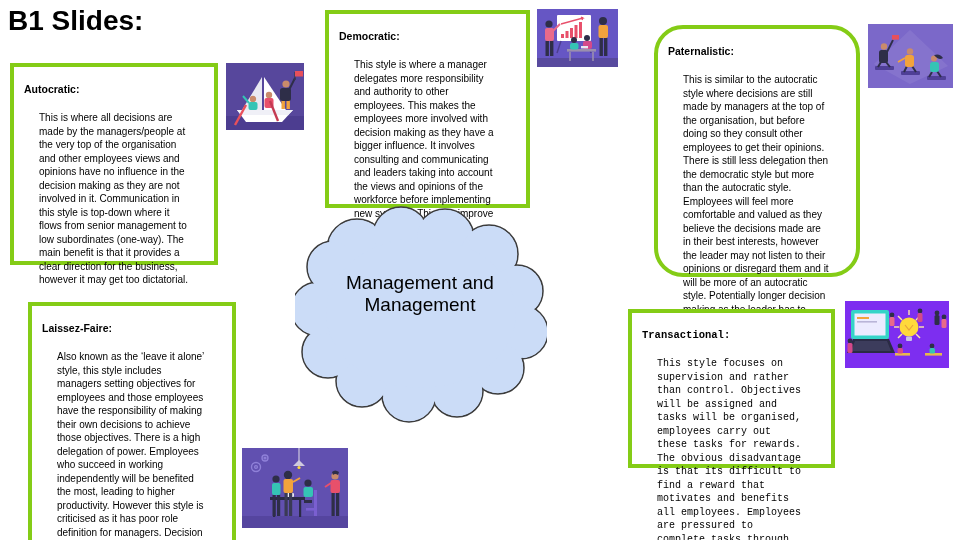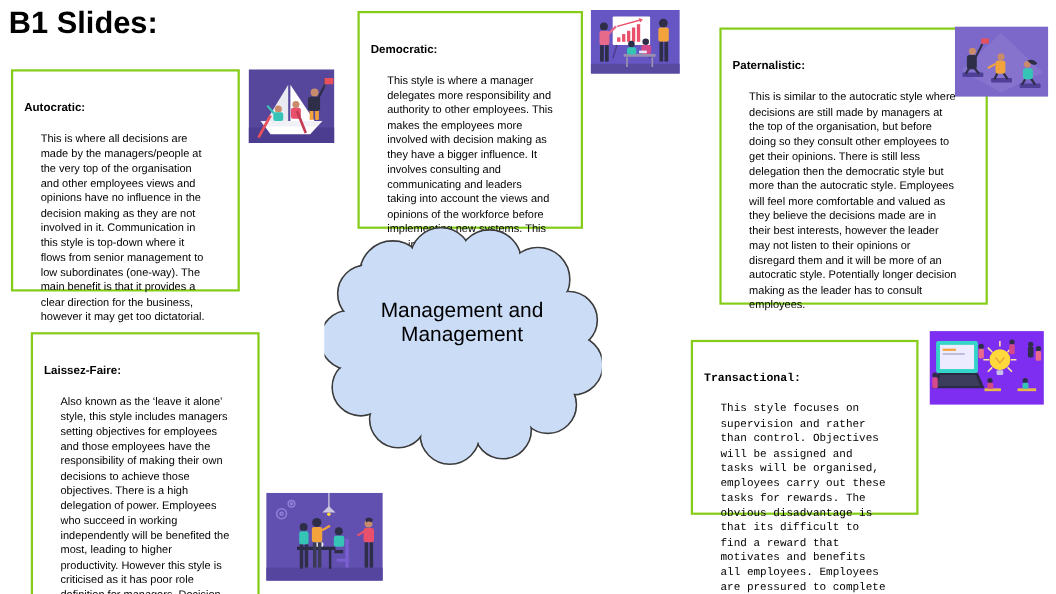--- a/index.html
+++ b/index.html
@@ -5,31 +5,31 @@
   html,body{margin:0;padding:0;background:#fff;}
   .slide{
     position:relative;width:960px;height:540px;background:#ffffff;overflow:hidden;
     font-family:"Liberation Sans", sans-serif;color:#000;
   }
   .slide-title{
     position:absolute;left:8px;top:6px;font-size:28px;line-height:1.1;
     font-weight:700;color:#000;white-space:nowrap;
   }
   .textbox{
-    position:absolute;background:#fff;border:2px solid #84cc16;
-    padding:26px 10px;box-sizing:border-box;
+    position:absolute;background:#fff;border:4px solid #84cc16;
+    padding:15px 10px;box-sizing:border-box;
     font-size:10px;line-height:1.35;color:#000;
   }
   .box-title{font-weight:bold;font-size:10.5px;margin:0 0 13px 0;}
   .box-body{margin:15px;}
   .illus{position:absolute;display:block;}
   
   #box-autocratic   {left:10px;  top:63px;  width:208px; height:202px;}
   #box-democratic   {left:325px; top:10px;  width:205px; height:198px;}
-  #box-paternalistic{left:654px; top:25px;  width:244px; height:252px;}
+  #box-paternalistic{left:654px; top:25px;  width:206px; height:252px;border-radius:29px;}
   #box-laissez      {left:28px;  top:302px; width:208px; height:288px;}
   #box-transactional{left:628px; top:309px; width:207px; height:159px;font-family:Liberation Mono, monospace;}
   #img-boat   {left:226px; top:63px;}
   #img-present{left:537px; top:9px;}
   #img-steps  {left:868px; top:24px;}
   #img-idea   {left:845px; top:301px;}
   #img-meeting{left:242px; top:448px;}
   #cloud-svg  {left:295px; top:205px;}
   .cloud-text{
     position:absolute;left:320px;top:272px;width:200px;text-align:center;

